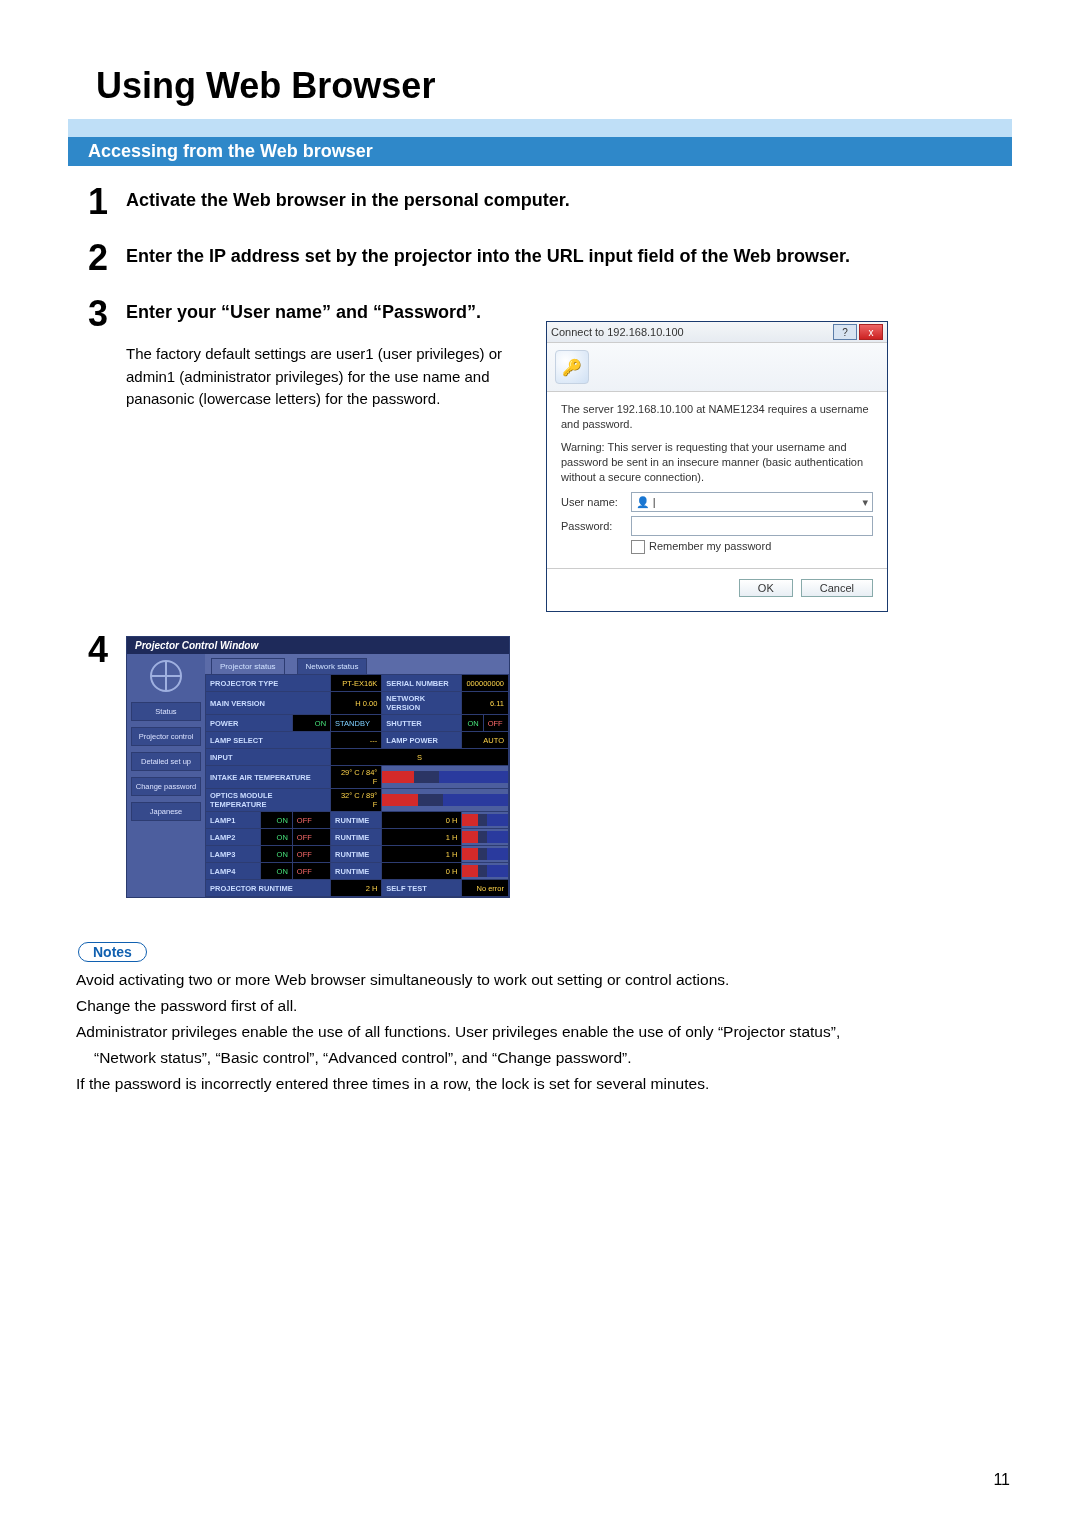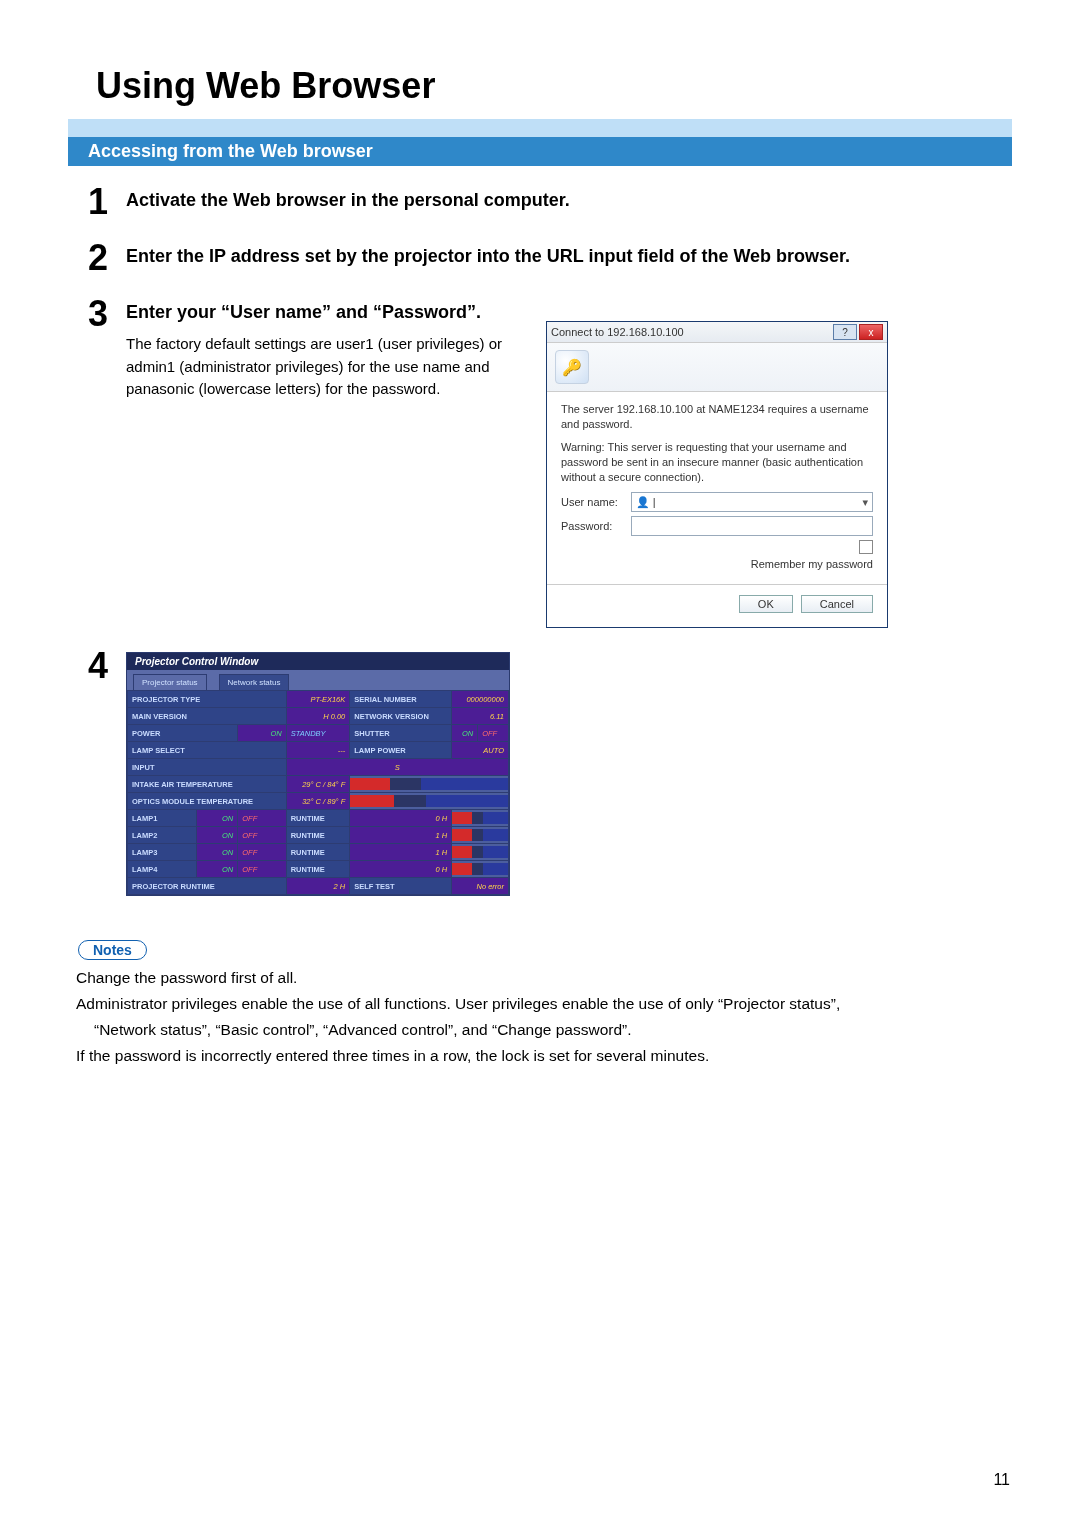--- a/index.html
+++ b/index.html
@@ -54,21 +54,21 @@
     padding-top: 4px;
   }
   .step-title {
     font-size: 18px;
     font-weight: bold;
     line-height: 1.4;
   }
   .step-detail {
     font-size: 15px;
     line-height: 1.5;
-    margin-top: 8px;
+    margin-top: 18px;
   }
   .step3-row {
     display: flex;
     gap: 30px;
     align-items: flex-start;
   }
   .step3-text { width: 390px; }
   .auth-dialog {
     width: 340px;
     border: 1px solid #1a3a6e;
@@ -113,21 +113,21 @@
   }
   .auth-body { padding: 10px 14px 14px 14px; }
   .auth-body p { margin: 0 0 8px 0; line-height:1.35; }
   .auth-form-row { display:flex; align-items:center; margin:4px 0; }
   .auth-form-row label { width: 70px; }
   .auth-form-row .field {
     flex:1; border:1px solid #9ab; height:18px; background:#fff;
     display:flex;align-items:center;padding:0 4px;
   }
   .auth-form-row .combo:after{content:"▾"; margin-left:auto; color:#555;}
-  .auth-remember { margin-left:70px; display:flex; align-items:flex-end; gap:4px; margin-top:4px;flex-direction:column;}
+  .auth-remember { margin-left:70px; display:flex; align-items:flex-start; gap:4px; margin-top:4px;}
   .auth-remember .cb{width:12px;height:12px;border:1px solid #888;}
   .auth-sep{border-top:1px solid #ccc;margin:14px -14px 10px -14px;}
   .auth-buttons{display:flex;justify-content:flex-end;gap:8px;}
   .auth-buttons .btn{
     border:1px solid #8aa;
     background:linear-gradient(#fff,#e8eef4);
     padding:2px 18px;
     font-size:11px;
   }
   .step4-row { display:flex; gap:16px; align-items:flex-start; }
@@ -174,21 +174,21 @@
   .pcw-main{flex:1;background:#4c5e9e;}
   .pcw-tabs{display:flex;background:#5b6ba8;padding:4px 0 0 6px;gap:12px;}
   .pcw-tab{
     background:#364a8c;border:1px solid #2d3c72;border-bottom:none;
     padding:3px 8px;color:#cfe0ff;font-size:8px;
   }
   .pcw-tab.active{background:#5b6ba8;}
   .pcw-table{width:100%;border-collapse:collapse;font-size:7.5px;}
   .pcw-table td{border:1px solid #2d3c72;padding:2px 4px;vertical-align:middle;line-height:1.2;height:12px;}
   .lbl{background:#2f4488;color:#c9dbff;font-weight:bold;}
-  .val{background:#4c1d95;color:#cfe0ff;text-align:right;font-style:italic;}
+  .val{background:#000000;color:#cfe0ff;text-align:right;}
   .val-y{color:#ffd54a;text-align:right;}
   .on{color:#46e27a;}
   .off{color:#ff6b6b;}
   .bar-cell{padding:0 !important;position:relative;}
   .bar-bg{background:#2b3564;height:12px;position:relative;}
   .bar-red{position:absolute;left:0;top:0;height:100%;background:#d42a2a;}
   .bar-blue{position:absolute;right:0;top:0;height:100%;background:#2a3a9e;}
   .notes-pill{
     display:inline-block;border:1.5px solid #1060b0;border-radius:12px;
     color:#1060b0;font-weight:bold;font-size:14px;padding:1px 14px;margin:24px 0 6px 10px;
@@ -269,20 +269,28 @@
     </div>
 
     <div class="step">
       <div class="step-num">4</div>
       <div class="step-body">
         <div class="step4-row">
 
           <div class="pcw">
             <div class="pcw-title">Projector Control Window</div>
             <div class="pcw-body">
+              <div class="pcw-side">
+                <div class="pcw-logo"></div>
+                <div class="pcw-side-btn">Status</div>
+                <div class="pcw-side-btn">Projector control</div>
+                <div class="pcw-side-btn">Detailed set up</div>
+                <div class="pcw-side-btn">Change password</div>
+                <div class="pcw-side-btn">Japanese</div>
+              </div>
               <div class="pcw-main">
                 <div class="pcw-tabs">
                   <div class="pcw-tab active">Projector status</div>
                   <div class="pcw-tab">Network status</div>
                 </div>
                 <table class="pcw-table">
                   <tbody>
                       <tr>
                     <td class="lbl" colspan="3">PROJECTOR TYPE</td>
                     <td class="val val-y">PT-EX16K</td>
@@ -396,20 +404,21 @@
               </div>
             </div>
           </div>
         </div>
       </div>
     </div>
   </div>
 
   <div class="notes-pill">Notes</div>
   <div class="notes-list">
+    <p>Avoid activating two or more Web browser simultaneously to work out setting or control actions.</p>
     <p>Change the password first of all.</p>
     <p>Administrator privileges enable the use of all functions. User privileges enable the use of only “Projector status”,</p>
     <p>
         <span class="indent">“Network status”, “Basic control”, “Advanced control”, and “Change password”.</span>
       </p>
     <p>If the password is incorrectly entered three times in a row, the lock is set for several minutes.</p>
   </div>
 
   <div class="page-num">11</div>
 </div>

